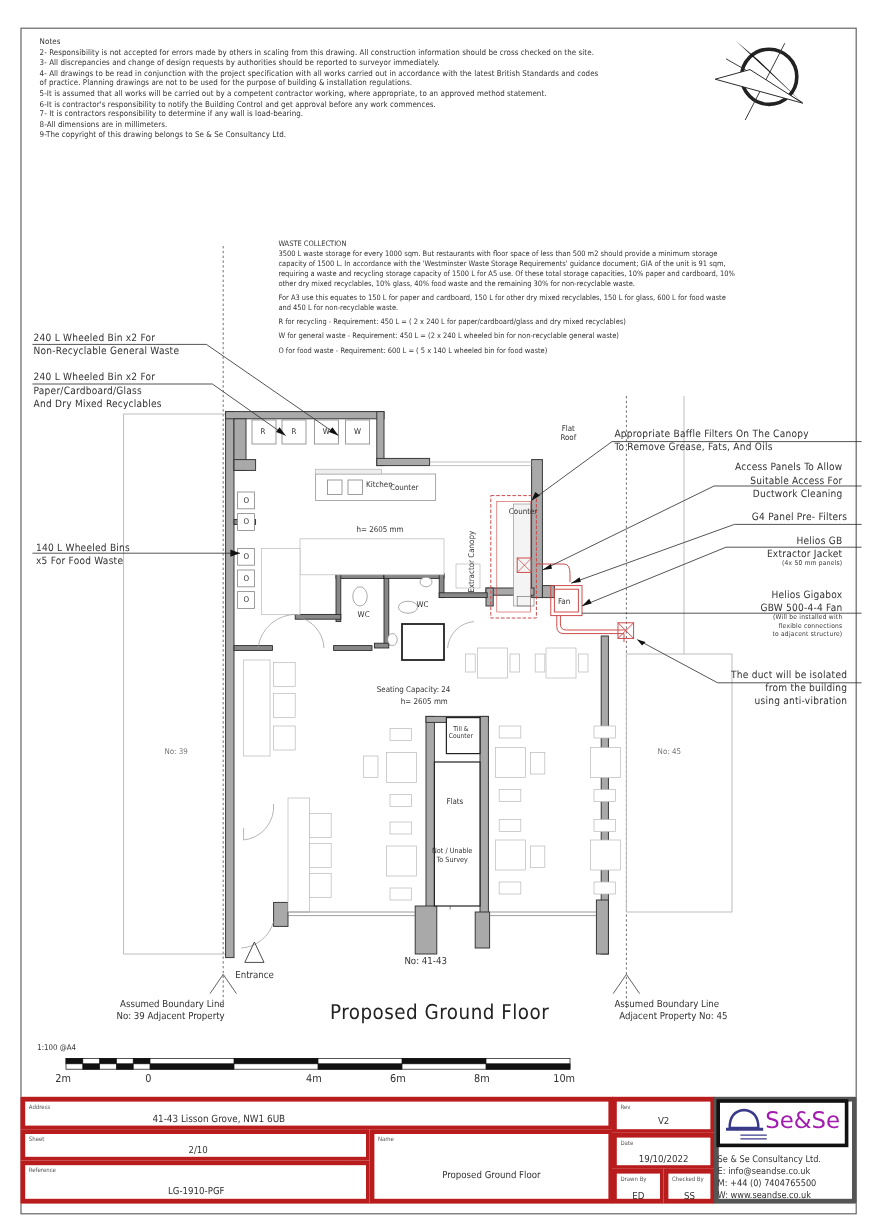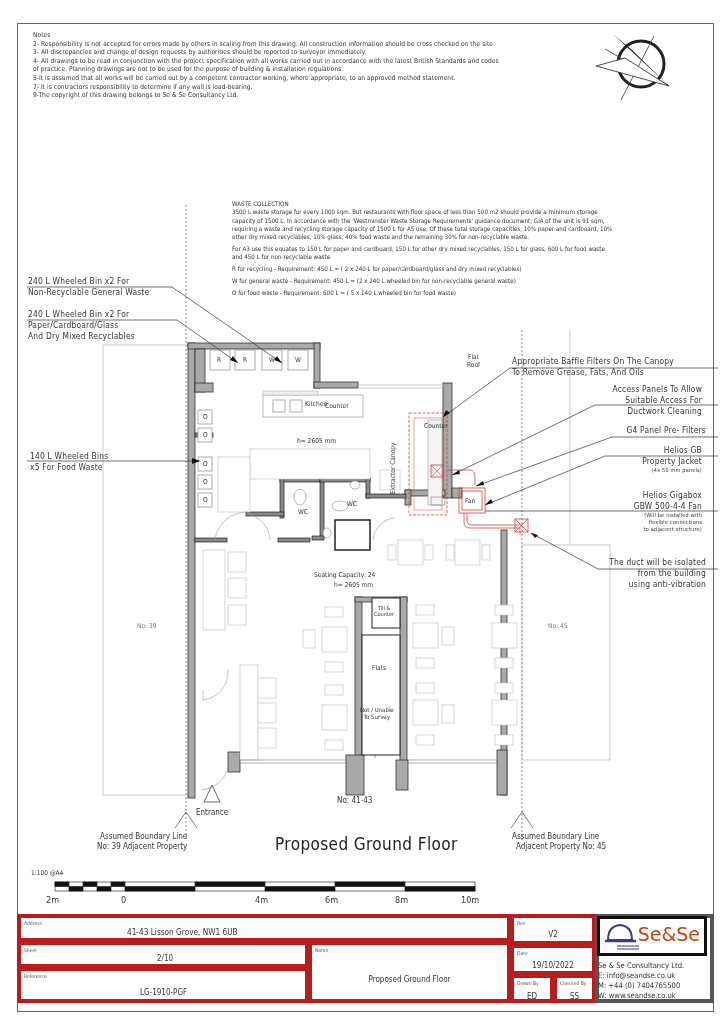--- a/index.html
+++ b/index.html
@@ -16,35 +16,37 @@
   .lbl-c{text-align:center;}
   svg.plan{position:absolute;left:0;top:0;}
   .title-main{position:absolute;left:275px;top:834px;font-size:17px;color:#222;letter-spacing:0.4px;}
   .bnd{position:absolute;font-size:8px;line-height:10px;color:#333;}
   .scale-lbl{position:absolute;font-size:6.5px;color:#333;}
   .tick{position:absolute;font-size:9px;color:#333;}
   .tb{position:absolute;border:4px solid #b91c1c;box-sizing:border-box;background:#fff;}
   .tb .cap{position:absolute;left:3px;top:2px;font-size:5px;color:#555;}
   .tb .val{position:absolute;left:0;right:0;text-align:center;font-size:8px;color:#333;}
   .logo{position:absolute;left:597px;top:916px;width:110px;height:40px;border:3px solid #111;box-sizing:border-box;}
-  .logo-text{position:absolute;right:4px;top:4px;font-size:19px;color:#c2410c;font-family:"DejaVu Sans",sans-serif;}
+  .logo-text{position:absolute;right:4px;top:4px;font-size:19px;color:#a21caf;font-family:"DejaVu Sans",sans-serif;}
   .company{position:absolute;left:598px;top:961px;font-size:7.6px;line-height:10px;color:#333;}
 </style>
 </head>
 <body>
 
 <div class="frame"></div>
 
 <div class="notes">
   <div>Notes</div>
   <div>2- Responsibility is not accepted for errors made by others in scaling from this drawing. All construction information should be cross checked on the site.</div>
   <div>3- All discrepancies and change of design requests by authorities should be reported to surveyor immediately.</div>
   <div>4- All drawings to be read in conjunction with the project specification with all works carried out in accordance with the latest British Standards and codes of practice. Planning drawings are not to be used for the purpose of building &amp; installation regulations.</div>
   <div>5-It is assumed that all works will be carried out by a competent contractor working, where appropriate, to an approved method statement.</div>
+  <div>6-It is contractor's responsibility to notify the Building Control and get approval before any work commences.</div>
   <div>7- It is contractors responsibility to determine if any wall is load-bearing.</div>
+  <div>8-All dimensions are in millimeters.</div>
   <div>9-The copyright of this drawing belongs to Se &amp; Se Consultancy Ltd.</div>
 </div>
 
 <svg class="plan" width="724" height="1024">
 
   <g>
     <circle cx="641" cy="64" r="23" fill="none" stroke="#222" stroke-width="3"></circle>
     <line x1="654" y1="36" x2="621" y2="100" stroke="#333" stroke-width="0.8"></line>
     <line x1="605" y1="49" x2="668" y2="85" stroke="#333" stroke-width="0.8"></line>
     <polygon points="613,34 669,86 632,50" fill="#111"></polygon>
@@ -286,21 +288,21 @@
   <div>To Remove Grease, Fats, And Oils</div>
 </div>
 <div class="callout r" style="right:22px;top:384px;">
   <div>Access Panels To Allow</div>
   <div>Suitable Access For</div>
   <div>Ductwork Cleaning</div>
 </div>
 <div class="callout r" style="right:18px;top:425px;">G4 Panel Pre- Filters</div>
 <div class="callout r" style="right:22px;top:445px;">
   <div>Helios GB</div>
-  <div>Property Jacket</div>
+  <div>Extractor Jacket</div>
   <div style="font-size:5.5px;line-height:7px;">(4x 50 mm panels)</div>
 </div>
 <div class="callout r" style="right:22px;top:490px;">
   <div>Helios Gigabox</div>
   <div>GBW 500-4-4 Fan</div>
   <div style="font-size:5.5px;line-height:7px;">(Will be installed with</div>
   <div style="font-size:5.5px;line-height:7px;">flexible connections</div>
   <div style="font-size:5.5px;line-height:7px;">to adjacent structure)</div>
 </div>
 <div class="callout r" style="right:18px;top:557px;">

